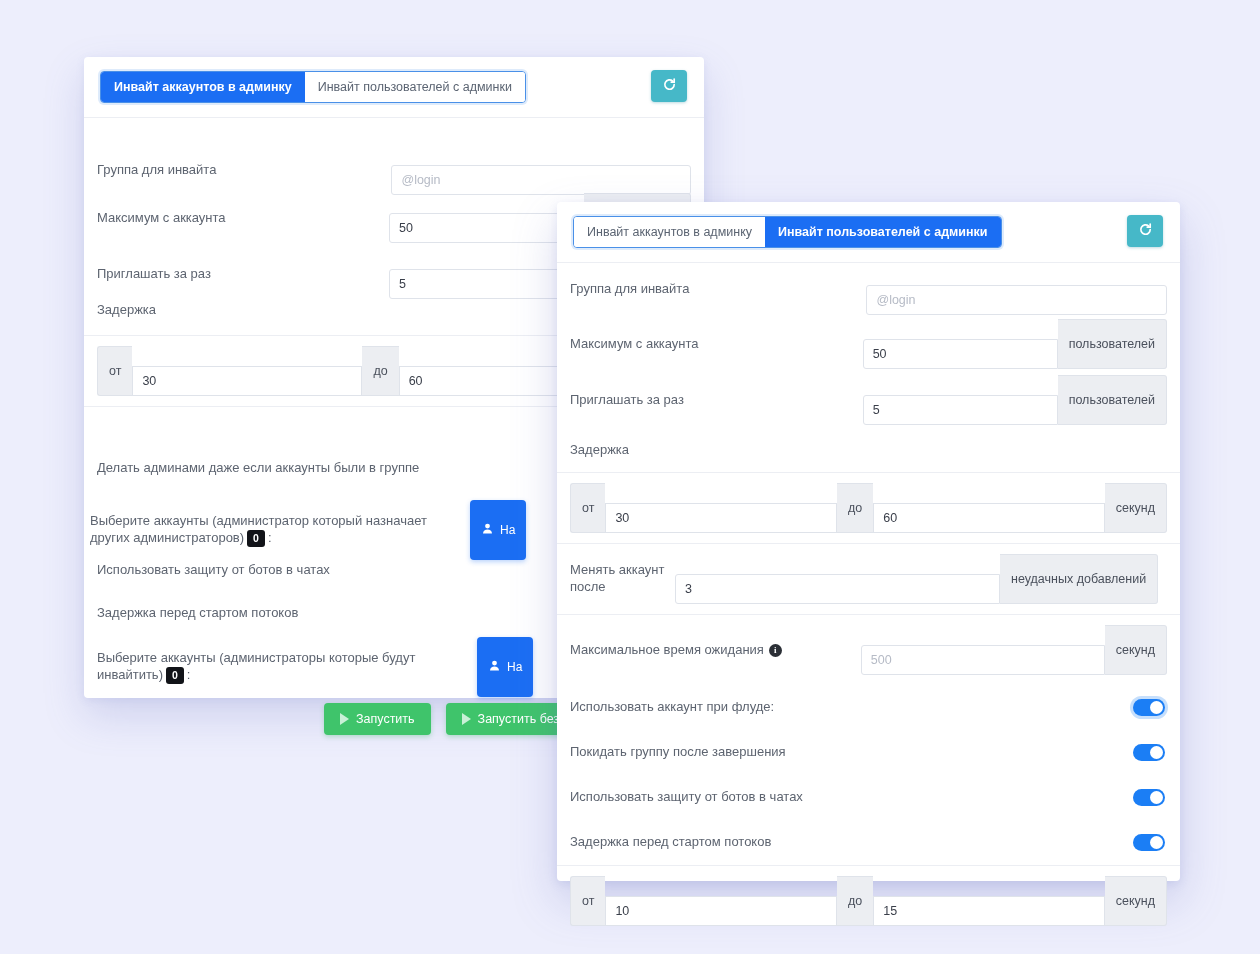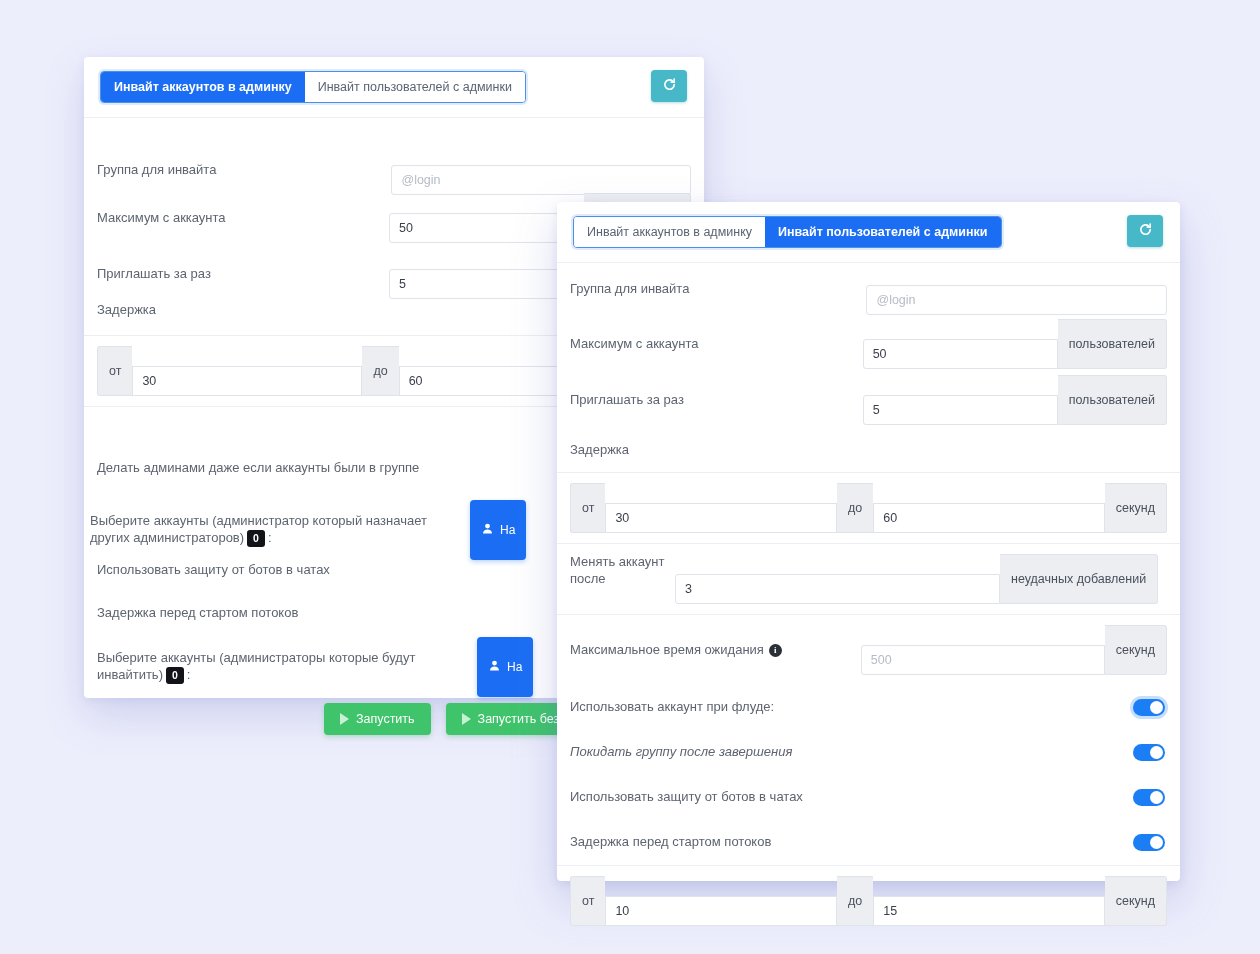--- a/index.html
+++ b/index.html
@@ -382,21 +382,21 @@
     <div style="border-top:1px solid #eceef3; border-bottom:1px solid #eceef3; padding:10px 13px;">
       <div class="field-group">
         <div class="prefix">от</div>
         <input class="inp midinp" style="width: 236px;" value="30">
         <div class="mid">до</div>
         <input class="inp midinp" style="width: 236px;" value="60">
         <div class="addon">секунд</div>
       </div>
     </div>
 
-    <div style="border-bottom:1px solid #eceef3; padding:10px 13px; display:flex; ">
+    <div style="border-bottom:1px solid #eceef3; padding:10px 13px; display:flex; align-items:center;">
       <div class="lbl" style="width:105px; line-height:1.3;">Менять аккаунт после</div>
       <div class="field-group">
         <input class="inp" style="width: 325px;" value="3">
         <div class="addon">неудачных добавлений</div>
       </div>
     </div>
 
     <div style="padding:10px 13px; display:flex; align-items:center;">
       <div class="lbl" style="width:298px;">
         <span>Максимальное время ожидания</span><span class="info-icon">i</span>
@@ -405,21 +405,21 @@
         <input class="inp" style="width: 244px;" placeholder="500">
         <div class="addon" style="min-width:60px; justify-content:flex-start;">секунд</div>
       </div>
     </div>
 
     <div class="row" style="height:45px; padding:0 15px 0 13px; justify-content:space-between;">
       <div class="lbl">Использовать аккаунт при флуде:</div>
       <div class="toggle focused"></div>
     </div>
 
-    <div class="row" style="height:45px; padding:0 15px 0 13px; justify-content:space-between;font-style:italic;">
+    <div class="row" style="height:45px; padding:0 15px 0 13px; justify-content:space-between;">
       <div class="lbl">Покидать группу после завершения</div>
       <div class="toggle"></div>
     </div>
 
     <div class="row" style="height:45px; padding:0 15px 0 13px; justify-content:space-between;">
       <div class="lbl">Использовать защиту от ботов в чатах</div>
       <div class="toggle"></div>
     </div>
 
     <div class="row" style="height:45px; padding:0 15px 0 13px; justify-content:space-between;">

